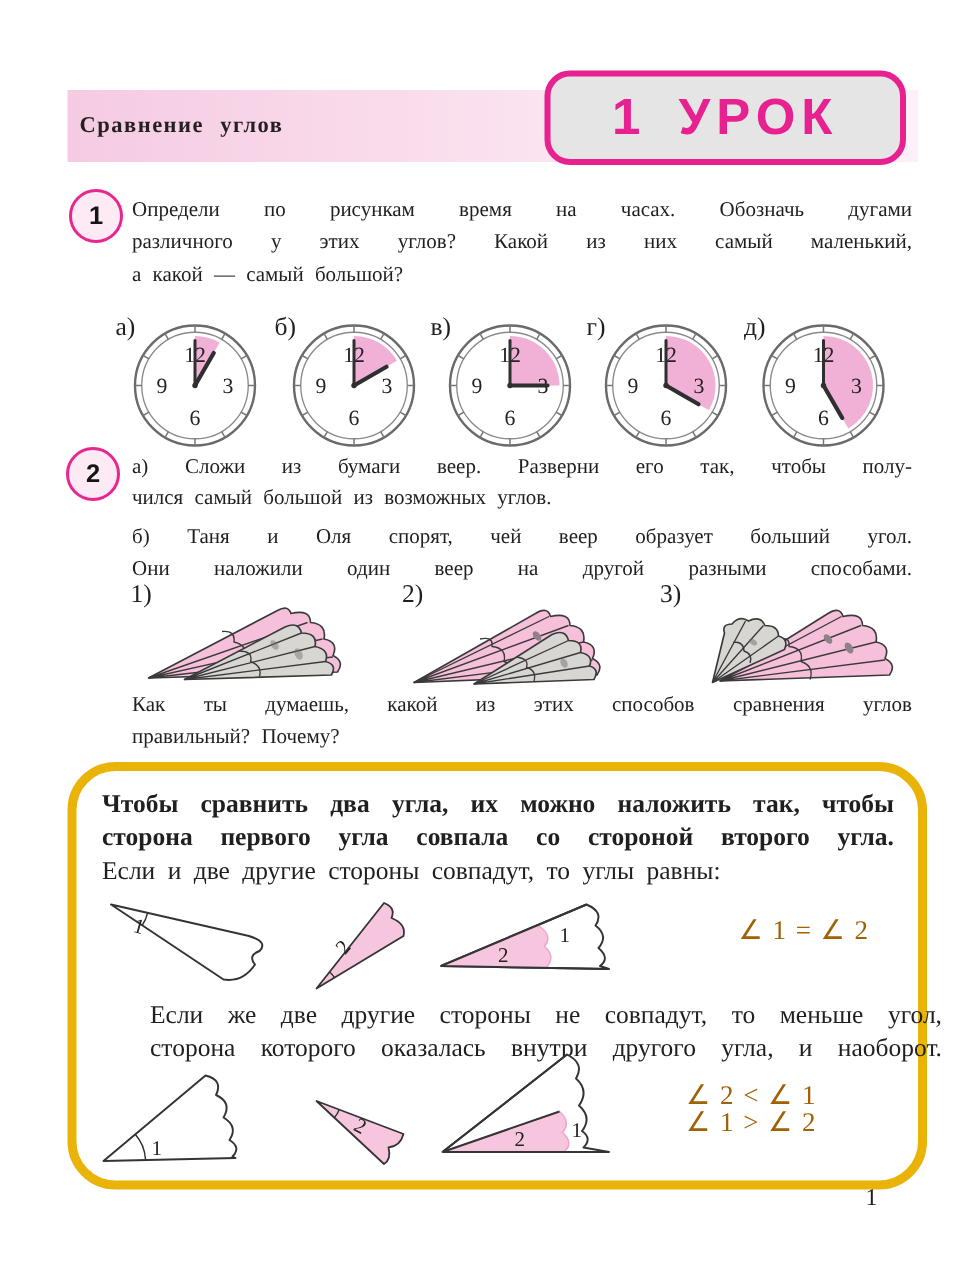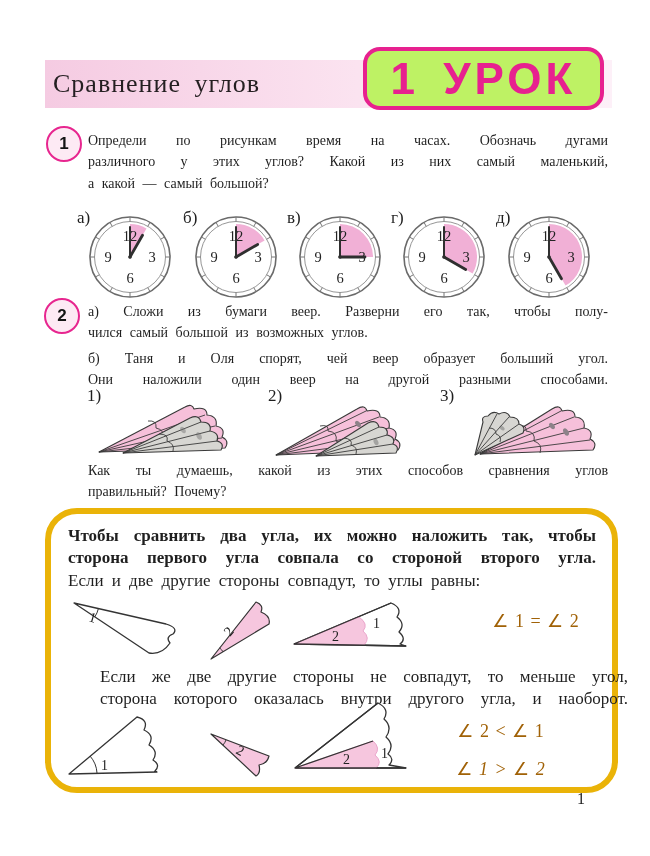--- a/index.html
+++ b/index.html
@@ -2,26 +2,26 @@
 <html><head>
 <meta charset="utf-8">
 <style>
   html,body{margin:0;padding:0;background:#ffffff;}
   .page{position:relative;width:650px;height:856px;background:#fff;overflow:hidden;
         font-family:"Liberation Serif",serif;color:#1f1f1f;}
 
   
   .header-strip{position:absolute;left:45px;top:60px;width:567px;height:48px;
                 background:linear-gradient(90deg,#f5cbe2 0%,#fbe3f0 55%,#fdf0f8 100%);}
-  .page-title{position:absolute;left:8px;top:0;margin:0;font-size:26px;font-weight:normal;
+  .page-title{position:absolute;left:8px;top:0;margin:0;font-size:15px;font-weight:bold;
               line-height:48px;letter-spacing:1px;color:#241f21;word-spacing:6px;}
   .lesson-badge{position:absolute;left:363px;top:47px;width:233px;height:55px;
-                background:#bef264;border:4px solid #e7218f;border-radius:17px;
+                background:#e5e5e5;border:4px solid #e7218f;border-radius:17px;
                 display:flex;align-items:center;justify-content:center;
-                font-family:"Liberation Sans",sans-serif;font-weight:bold;font-size:44px;
+                font-family:"Liberation Sans",sans-serif;font-weight:bold;font-size:34px;
                 color:#e7218f;letter-spacing:4px;word-spacing:8px;}
 
   
   .task-badge{position:absolute;width:32px;height:32px;border:2.5px solid #e7268f;border-radius:50%;
               background:#fdeaf4;display:flex;align-items:center;justify-content:center;
               font-family:"Liberation Sans",sans-serif;font-weight:bold;font-size:17px;color:#141414;}
 
   
   .tb{position:absolute;left:88px;width:520px;font-size:14px;line-height:21.3px;color:#1f1f1f;}
   .jl{display:block;text-align:justify;text-align-last:justify;}
@@ -306,17 +306,17 @@
       <text font-size="14" transform="translate(36,36) rotate(28)">2</text>
     </svg>
     <svg class="diag" style="left:232px;top:182px;" width="150" height="88" viewBox="0 0 150 88">
       <path d="M12,72 L95,7 Q107,13 101,23 Q110,31 103,41 Q112,49 105,58 Q112,63 106,69 L123,72 Z" fill="#ffffff" stroke="#343434" stroke-width="1.3" stroke-linejoin="round"></path>
       <path d="M12,72 L90,45 Q98,52 92,59 Q100,66 93,72 Z" fill="#f6c6de" stroke="#eba6cc" stroke-width="1"></path>
       <path d="M12,72 L95,7 M12,72 L123,72 M12,72 L90,45" fill="none" stroke="#343434" stroke-width="1.3"></path>
       <text font-size="14" x="60" y="68">2</text>
       <text font-size="14" x="98" y="62">1</text>
     </svg>
     <div class="formula" style="left:365px;top:206px;">∠ 2 &lt; ∠ 1</div>
-    <div class="formula" style="left:365px;top:244px;font-style:italic;">∠ 1 &gt; ∠ 2</div>
+    <div class="formula" style="left:365px;top:224px;">∠ 1 &gt; ∠ 2</div>
   </div>
 
   <div class="page-number">1</div>
 </div>
 
 </body></html>

